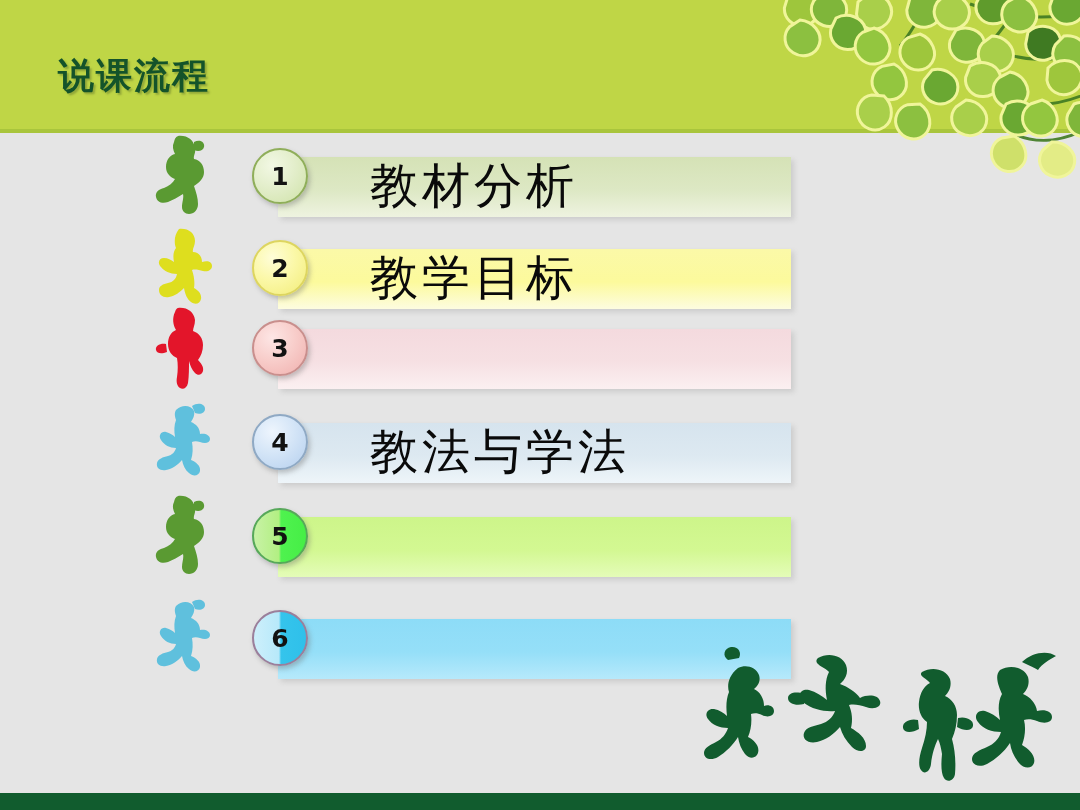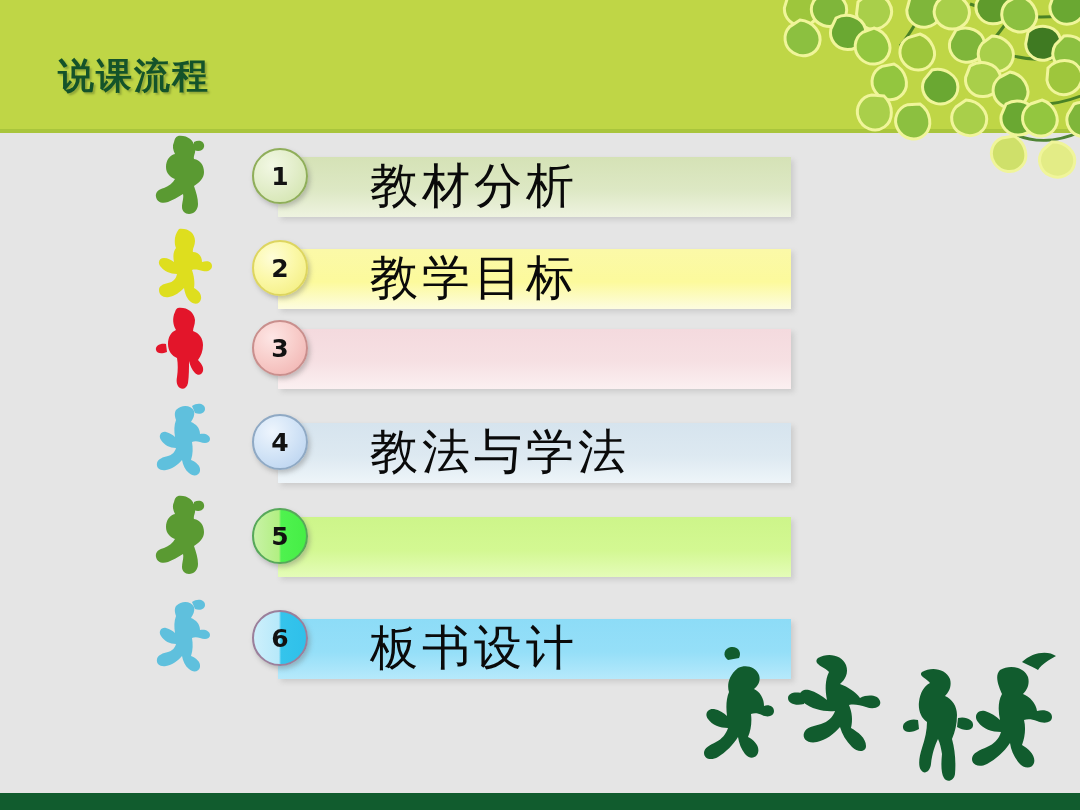--- a/index.html
+++ b/index.html
@@ -300,21 +300,20 @@
                  C30,65 24,69 18,70 C12,71 8,68 9,63 C10,59 15,57 20,56
                  C24,55 27,52 28,48 C22,48 16,45 13,40 C10,36 13,31 18,32
                  C22,33 25,35 27,37 C26,31 26,25 28,20 C27,17 26,13 28,10 Z" fill="#5fc0dd"></path>
         <path d="M44,6 C50,2 57,4 57,9 C57,13 52,15 47,13 Z" fill="#5fc0dd"></path>
       </svg>
     </div>
     <div class="row-bar" style="background:linear-gradient(180deg,#8ddcf7 0%,#95dff8 55%,#b6e9fb 100%);"></div>
     <div class="row-circle" style="background:linear-gradient(90deg,#cdeffb 0%,#b7e9fa 48%,#35c4ec 52%,#2fc0ea 100%);border:2px solid #9b7f9b;">
       <div class="row-circle-num">6</div>
     </div>
-    <div class="row-label">板书设计</div>
   </div>
 
   <div class="bottom-kids">
     <svg viewBox="0 0 380 155" width="380" height="155" xmlns="http://www.w3.org/2000/svg">
 
       <g fill="#115c2e">
         <path d="M38,28 C46,24 56,27 59,35 C61,41 58,46 54,49
                  C60,52 64,58 64,66 C68,64 74,66 74,71 C74,76 68,78 62,75
                  C58,73 54,73 51,74 C52,82 51,90 48,97
                  C54,100 60,106 58,113 C56,119 49,119 45,114 C41,109 39,103 38,97

